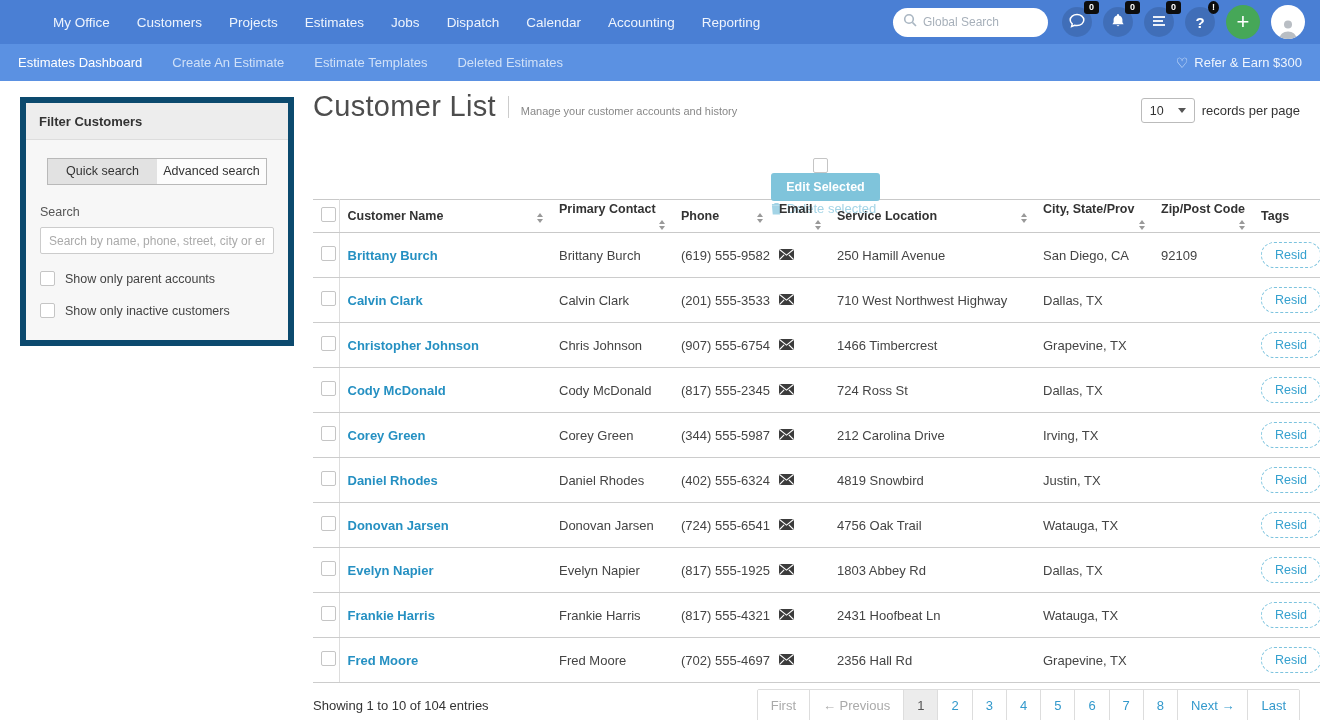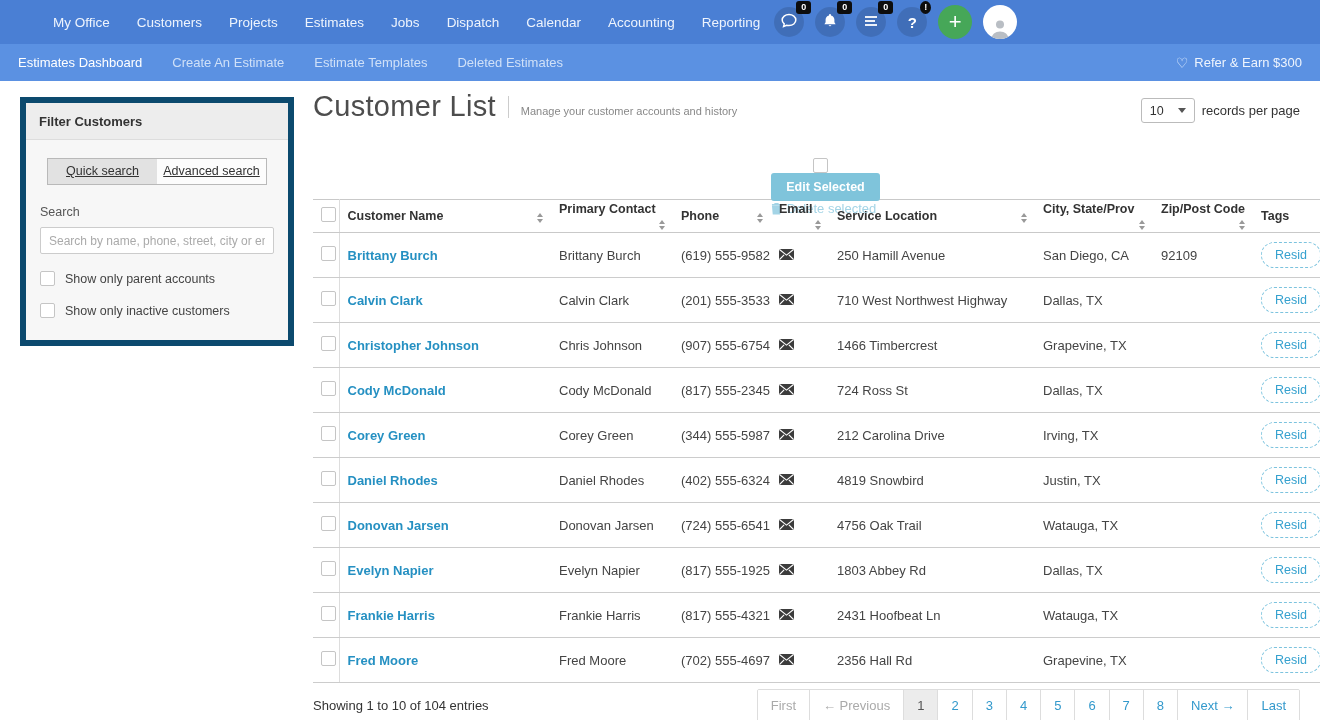--- a/index.html
+++ b/index.html
@@ -39,21 +39,21 @@
   .heart { font-size:14px; color:#dceafc; }
 
   
   .sidebar { position:absolute; top:97px; left:20px; width:274px; background:#f7f7f7;
              border:6px solid #0c4a6e; }
   .sb-header { height:37px; line-height:37px; padding-left:13px; font-size:13px; font-weight:bold;
                color:#333; background:#ededed; border-bottom:1px solid #ddd; }
   .sb-body { padding:18px 14px 22px; }
   .sb-tabs { display:flex; width:220px; margin:0 auto; }
   .sb-tab { flex:1; height:27px; line-height:25px; text-align:center; font-size:12.5px; color:#333;
-            border:1px solid #b9b9b9; background:#fcfcfc; cursor:pointer;text-decoration:underline; }
+            border:1px solid #b9b9b9; background:#fcfcfc; cursor:pointer; }
   .sb-tab.active { background:#e2e2e2; border-right:none; }
   .sb-tab:last-child { border-left:none; }
   .sb-label { margin-top:20px; font-size:12.5px; color:#555; }
   .sb-search { margin-top:8px; width:100%; height:27px; border:1px solid #ccc; border-radius:2px;
                padding:0 8px; font-size:12px; color:#555; outline:none; background:#fff; }
   .sb-search::placeholder { color:#aaa; }
   .sb-check { margin-top:17px; display:flex; align-items:center; gap:10px; font-size:12.5px; color:#444; }
   input[type=checkbox] { appearance:none; -webkit-appearance:none; width:15px; height:15px;
             border:1px solid #c5c5c5; border-radius:2px; background:#fff; margin:0; cursor:pointer; flex:none; }
   .sb-check:nth-of-type(3) input { background:#efefef; }
@@ -117,20 +117,29 @@
       <a class="nav-item">My Office</a>
       <a class="nav-item">Customers</a>
       <a class="nav-item">Projects</a>
       <a class="nav-item">Estimates</a>
       <a class="nav-item">Jobs</a>
       <a class="nav-item">Dispatch</a>
       <a class="nav-item">Calendar</a>
       <a class="nav-item">Accounting</a>
       <a class="nav-item">Reporting</a>
     </nav>
+  <div class="search-pill">
+    <span>
+      <svg width="14" height="14" viewBox="0 0 14 14" fill="none" stroke="#a9b6c2" stroke-width="1.6">
+        <circle cx="6" cy="6" r="4.3"></circle>
+          <line x1="9.4" y1="9.4" x2="13" y2="13"></line>
+      </svg>
+    </span>
+    <input type="text" placeholder="Global Search" style="">
+  </div>
   <div class="icon-cluster">
     <div class="circle-btn">
       <span>
         <svg width="16" height="15" viewBox="0 0 16 15" fill="none" stroke="#fff" stroke-width="1.5">
           <path d="M8 1.5C4.2 1.5 1.2 4 1.2 7c0 1.5.8 2.9 2 3.9L2.6 13.5l3-1.2c.8.2 1.6.3 2.4.3 3.8 0 6.8-2.5 6.8-5.6S11.8 1.5 8 1.5z"></path>
         </svg>
       </span>
       <span class="badge">0</span>
     </div>
     <div class="circle-btn">

